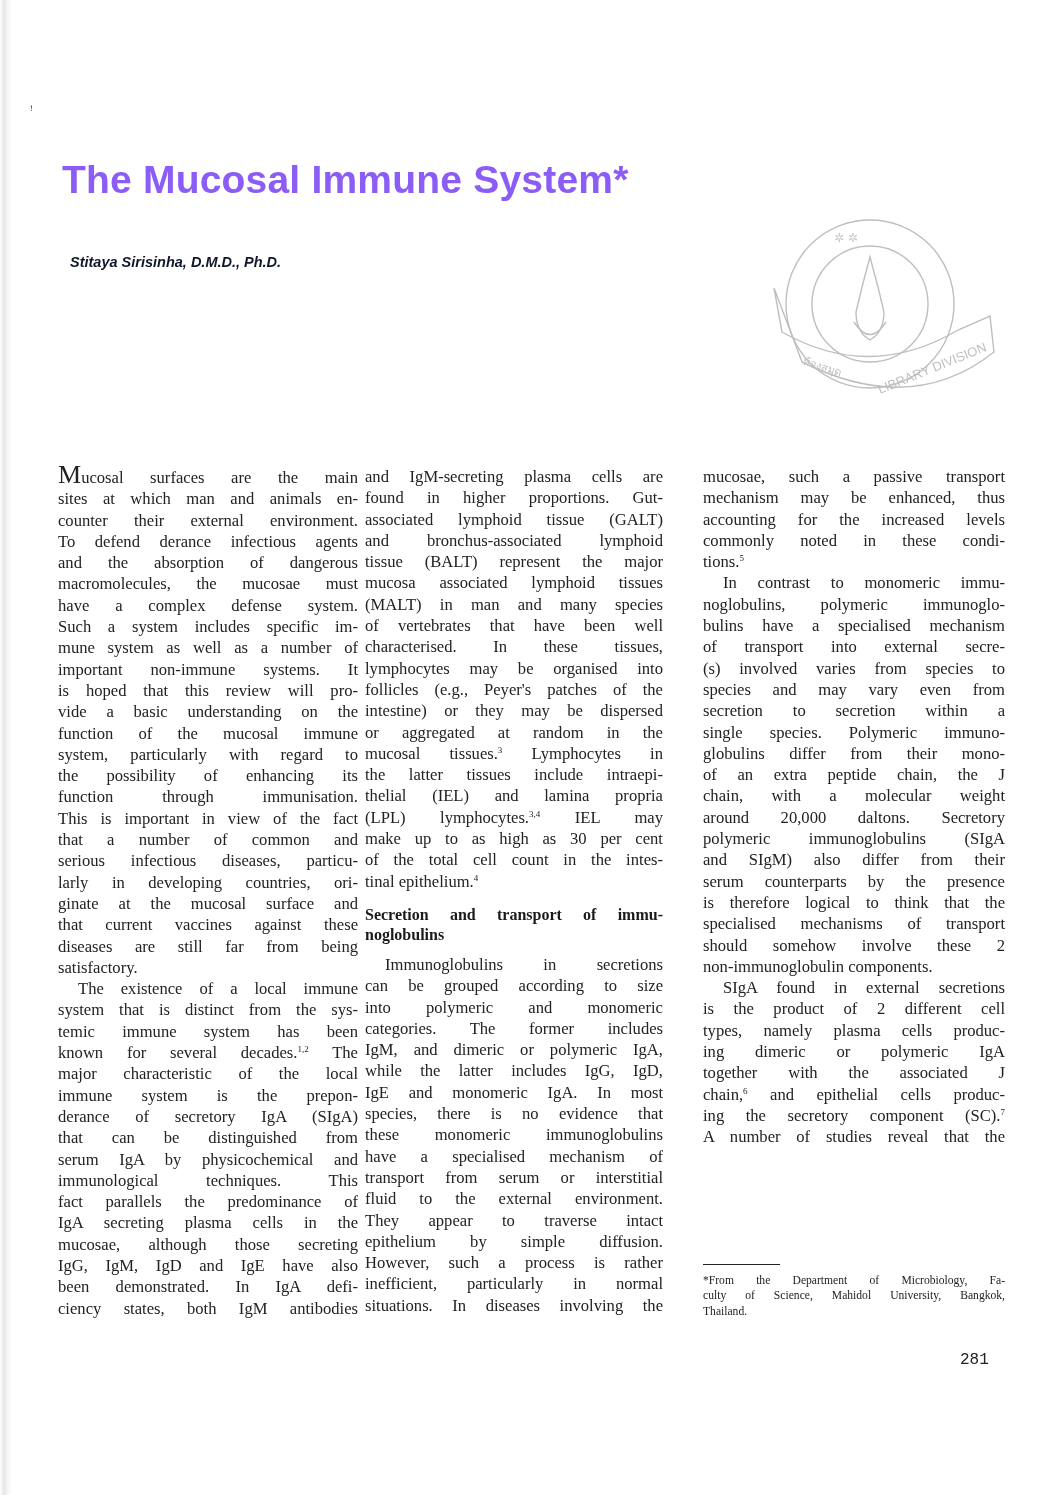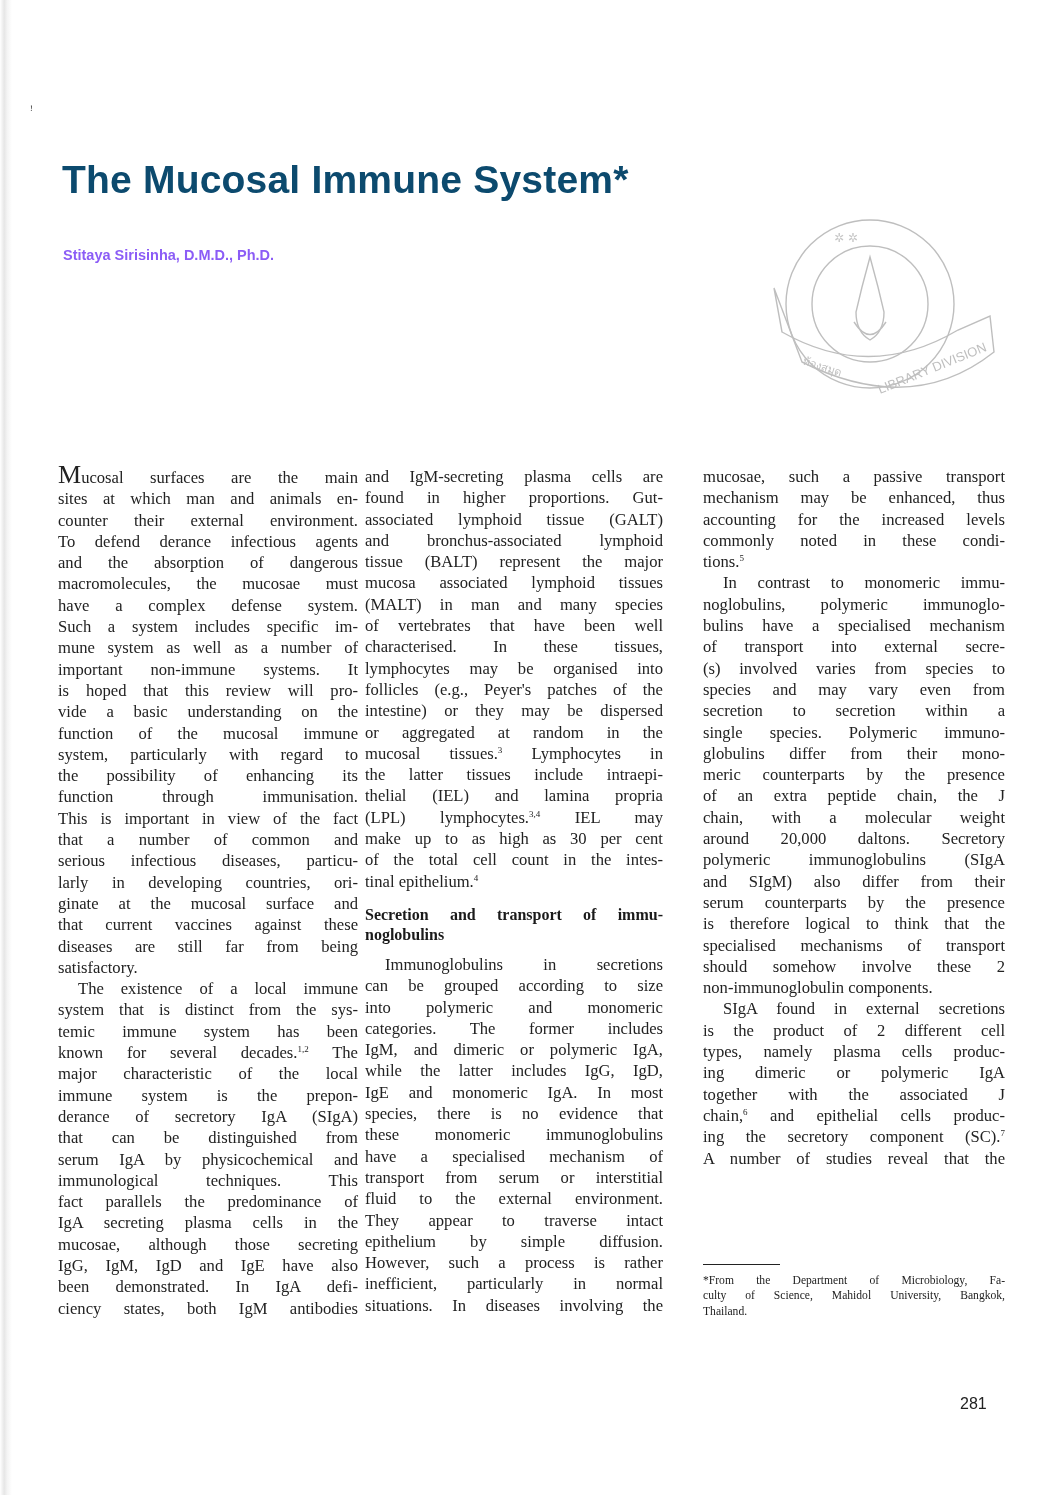--- a/index.html
+++ b/index.html
@@ -9,26 +9,26 @@
     font-family: "Liberation Serif", "DejaVu Serif", serif;
   }
   .binding-edge {
     position: absolute; left: 0; top: 0; width: 12px; height: 1495px;
     background: linear-gradient(to right, #ffffff 0%, #e6e6e6 35%, #f4f4f4 60%, #ffffff 100%);
   }
   .speck { position: absolute; font-size: 10px; color: #444; font-family: "Liberation Sans", sans-serif; }
   #title {
     position: absolute; left: 62px; top: 158px; margin: 0;
     font-family: "Liberation Sans", "DejaVu Sans", sans-serif;
-    font-weight: bold; font-size: 39px; color: #0c4a6e; letter-spacing: 0.2px;
+    font-weight: bold; font-size: 39px; color: #8b5cf6; letter-spacing: 0.2px;
   }
   #author {
-    position: absolute; left: 62px; top: 246px; margin: 1px;
+    position: absolute; left: 62px; top: 246px; margin: 8px;
     font-family: "Liberation Sans", "DejaVu Sans", sans-serif;
-    font-weight: bold; font-size: 14.5px; color: #8b5cf6;
+    font-weight: bold; font-size: 14.5px; color: #0f172a; font-style: italic;
   }
   #stamp { position: absolute; left: 762px; top: 212px; width: 235px; height: 205px; opacity: 0.55; }
   .col {
     position: absolute; top: 466px; width: 300px;
     font-size: 16.6px; line-height: 21.3px; text-align: justify; color: #222;
   }
   #col1 { left: 58px; }
   #col2 { left: 365px; width: 298px; }
   #col3 { left: 703px; width: 302px; }
   .line { display: block; text-align-last: justify; white-space: nowrap; overflow: visible; }
@@ -44,21 +44,21 @@
   .heading .line.last { text-align-last: left; }
   #footnote-rule { position: absolute; left: 703px; top: 1264px; width: 77px; border-top: 1.2px solid #222; }
   #footnote {
     position: absolute; left: 703px; top: 1273px; width: 302px;
     font-size: 11.6px; line-height: 15.3px; color: #222;
   }
   #footnote .line { text-align-last: justify; }
   #footnote .line.last { text-align-last: left; }
   #page-number {
     position: absolute; left: 960px; top: 1351px;
-    font-family: Liberation Sans, sans-serif; font-size: 16px; color: #222; margin-top: 44px;
+    font-family: Liberation Mono, monospace; font-size: 16px; color: #222;
   }
 </style>
 </head>
 <body>
 
 <div class="binding-edge"></div>
 <span class="speck" style="left:30px;top:106px;">ꜝ</span>
 
 <h1 id="title">The Mucosal Immune System*</h1>
 <p id="author">Stitaya Sirisinha, D.M.D., Ph.D.</p>
@@ -180,21 +180,20 @@
     <div class="paragraph">
       <span class="line indent">In contrast to monomeric immu-</span>
       <span class="line">noglobulins, polymeric immunoglo-</span>
       <span class="line">bulins have a specialised mechanism</span>
       <span class="line">of transport into external secre-</span>
       <span class="line">(s) involved varies from species to</span>
       <span class="line">species and may vary even from</span>
       <span class="line">secretion to secretion within a</span>
       <span class="line">single species. Polymeric immuno-</span>
       <span class="line">globulins differ from their mono-</span>
-      <span class="line">meric counterparts by the presence</span>
       <span class="line">of an extra peptide chain, the J</span>
       <span class="line">chain, with a molecular weight</span>
       <span class="line">around 20,000 daltons. Secretory</span>
       <span class="line">polymeric immunoglobulins (SIgA</span>
       <span class="line">and SIgM) also differ from their</span>
       <span class="line">serum counterparts by the presence</span>
       <span class="line">is therefore logical to think that the</span>
       <span class="line">specialised mechanisms of transport</span>
       <span class="line">should somehow involve these 2</span>
       <span class="line last">non-immunoglobulin components.</span>

